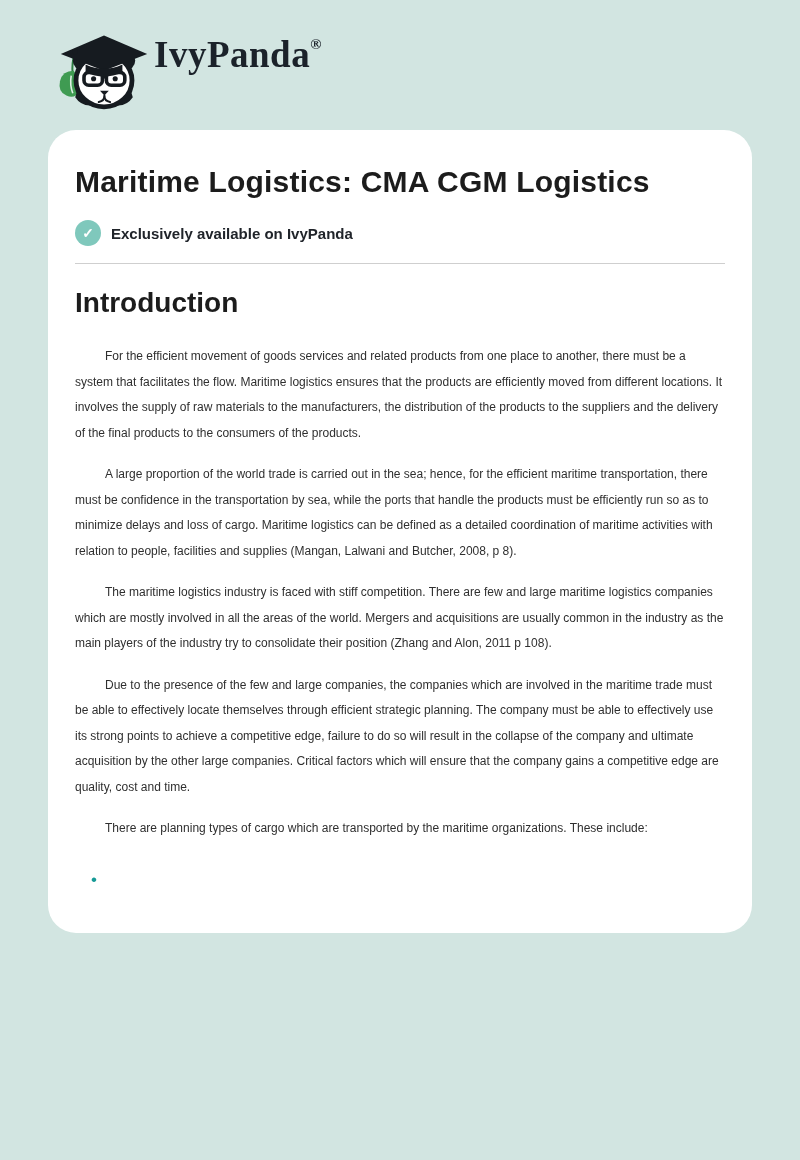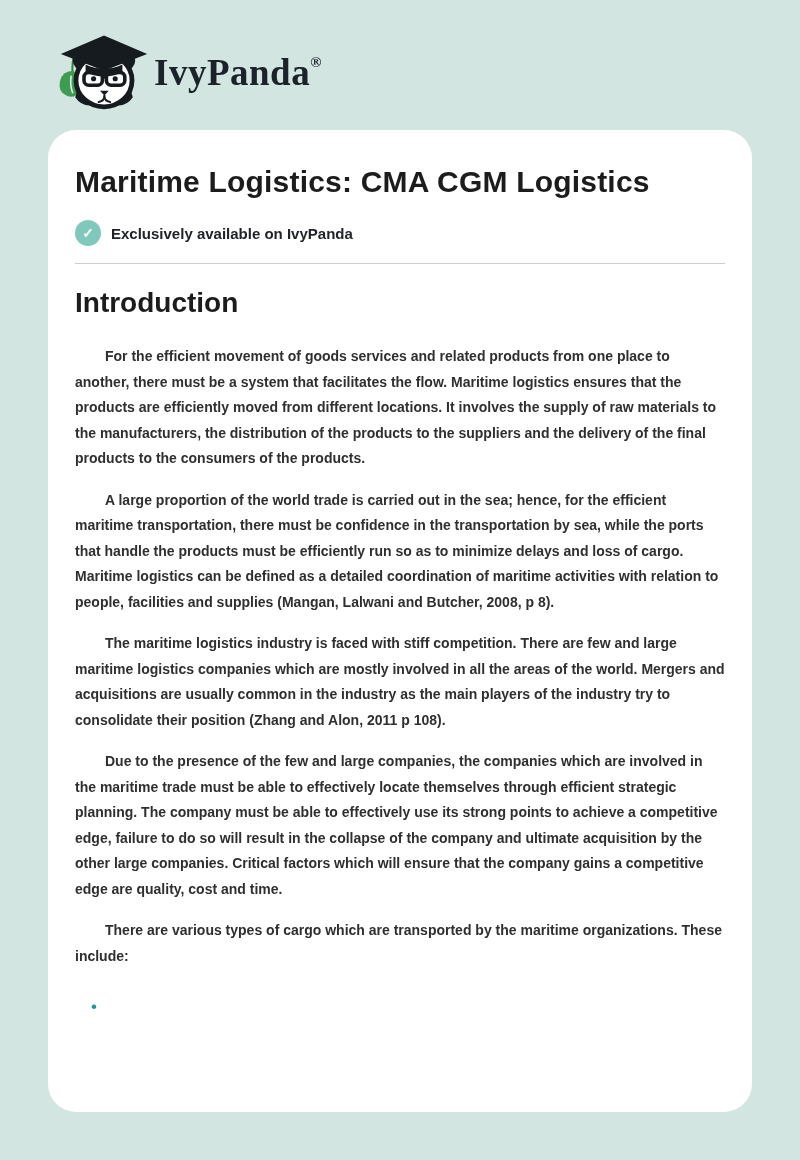--- a/index.html
+++ b/index.html
@@ -16,39 +16,39 @@
     align-items: center;
     margin: 34px 0 0 48px;
     height: 76px;
   }
   .essay-by {
     font-size: 31px;
     color: #47525d;
     letter-spacing: 0.2px;
     margin-right: 14px;
   }
-  .logo-group { display: flex; align-items: center; cursor: pointer; }
+  .logo-group { display: flex; align-items: flex-start; cursor: pointer; }
   .panda-svg { width: 104px; height: 78px; display: block; margin-right: 2px; }
   .brand-name {
     font-family: "Liberation Serif", serif;
     font-weight: bold;
     font-size: 37px;
     color: #1b222a;
     letter-spacing: 0.5px;
   }
   .brand-reg {
     font-family: "Liberation Serif", serif;
     font-weight: bold;
     font-size: 15px;
     color: #1b222a;
     vertical-align: 18px;
   }
   .card {
     width: 704px;
-    height: 982px;
+    height: 803px;
     margin: 20px 4px 0 48px;
     background: #ffffff;
     border-radius: 28px;
     padding: 33px 27px 30px 27px;
     overflow: hidden;
   }
   .article-title {
     margin: 0 0 19px 0;
     font-size: 30px;
     line-height: 38px;
@@ -86,25 +86,24 @@
     margin: 0 0 23px 0;
   }
   .section-heading {
     margin: 0 0 25px 0;
     font-size: 28px;
     font-weight: bold;
     color: #1c1c1c;
   }
   .body-paragraph {
     margin: 0 0 16px 0;
-    font-size: 14px;
+    font-size: 12px;
     line-height: 25.5px;
     color: #2f2f2f;
     text-indent: 30px;
-    font-weight: bold;
   }
   .cargo-list {
     list-style: none;
     margin: 25px 0 0 0;
     padding: 0 0 0 53px;
   }
   .cargo-list li {
     position: relative;
     font-size: 16.5px;
     line-height: 25.5px;
@@ -164,20 +163,20 @@
   </div>
 
   <hr class="divider">
 
   <h2 class="section-heading">Introduction</h2>
 
   <p class="body-paragraph">For the efficient movement of goods services and related products from one place to another, there must be a system that facilitates the flow. Maritime logistics ensures that the products are efficiently moved from different locations. It involves the supply of raw materials to the manufacturers, the distribution of the products to the suppliers and the delivery of the final products to the consumers of the products.</p>
   <p class="body-paragraph">A large proportion of the world trade is carried out in the sea; hence, for the efficient maritime transportation, there must be confidence in the transportation by sea, while the ports that handle the products must be efficiently run so as to minimize delays and loss of cargo. Maritime logistics can be defined as a detailed coordination of maritime activities with relation to people, facilities and supplies (Mangan, Lalwani and Butcher, 2008, p 8).</p>
   <p class="body-paragraph">The maritime logistics industry is faced with stiff competition. There are few and large maritime logistics companies which are mostly involved in all the areas of the world. Mergers and acquisitions are usually common in the industry as the main players of the industry try to consolidate their position (Zhang and Alon, 2011 p 108).</p>
   <p class="body-paragraph">Due to the presence of the few and large companies, the companies which are involved in the maritime trade must be able to effectively locate themselves through efficient strategic planning. The company must be able to effectively use its strong points to achieve a competitive edge, failure to do so will result in the collapse of the company and ultimate acquisition by the other large companies. Critical factors which will ensure that the company gains a competitive edge are quality, cost and time.</p>
-  <p class="body-paragraph">There are various types of cargo which are transported by the maritime organizations. These include:</p>
+  <p class="body-paragraph">There are planning types of cargo which are transported by the maritime organizations. These include:</p>
 
   <ul class="cargo-list">
     <li>
       <span class="bullet-dot">•</span>
     </li>
   </ul>
 </main>
 
 </body></html>

